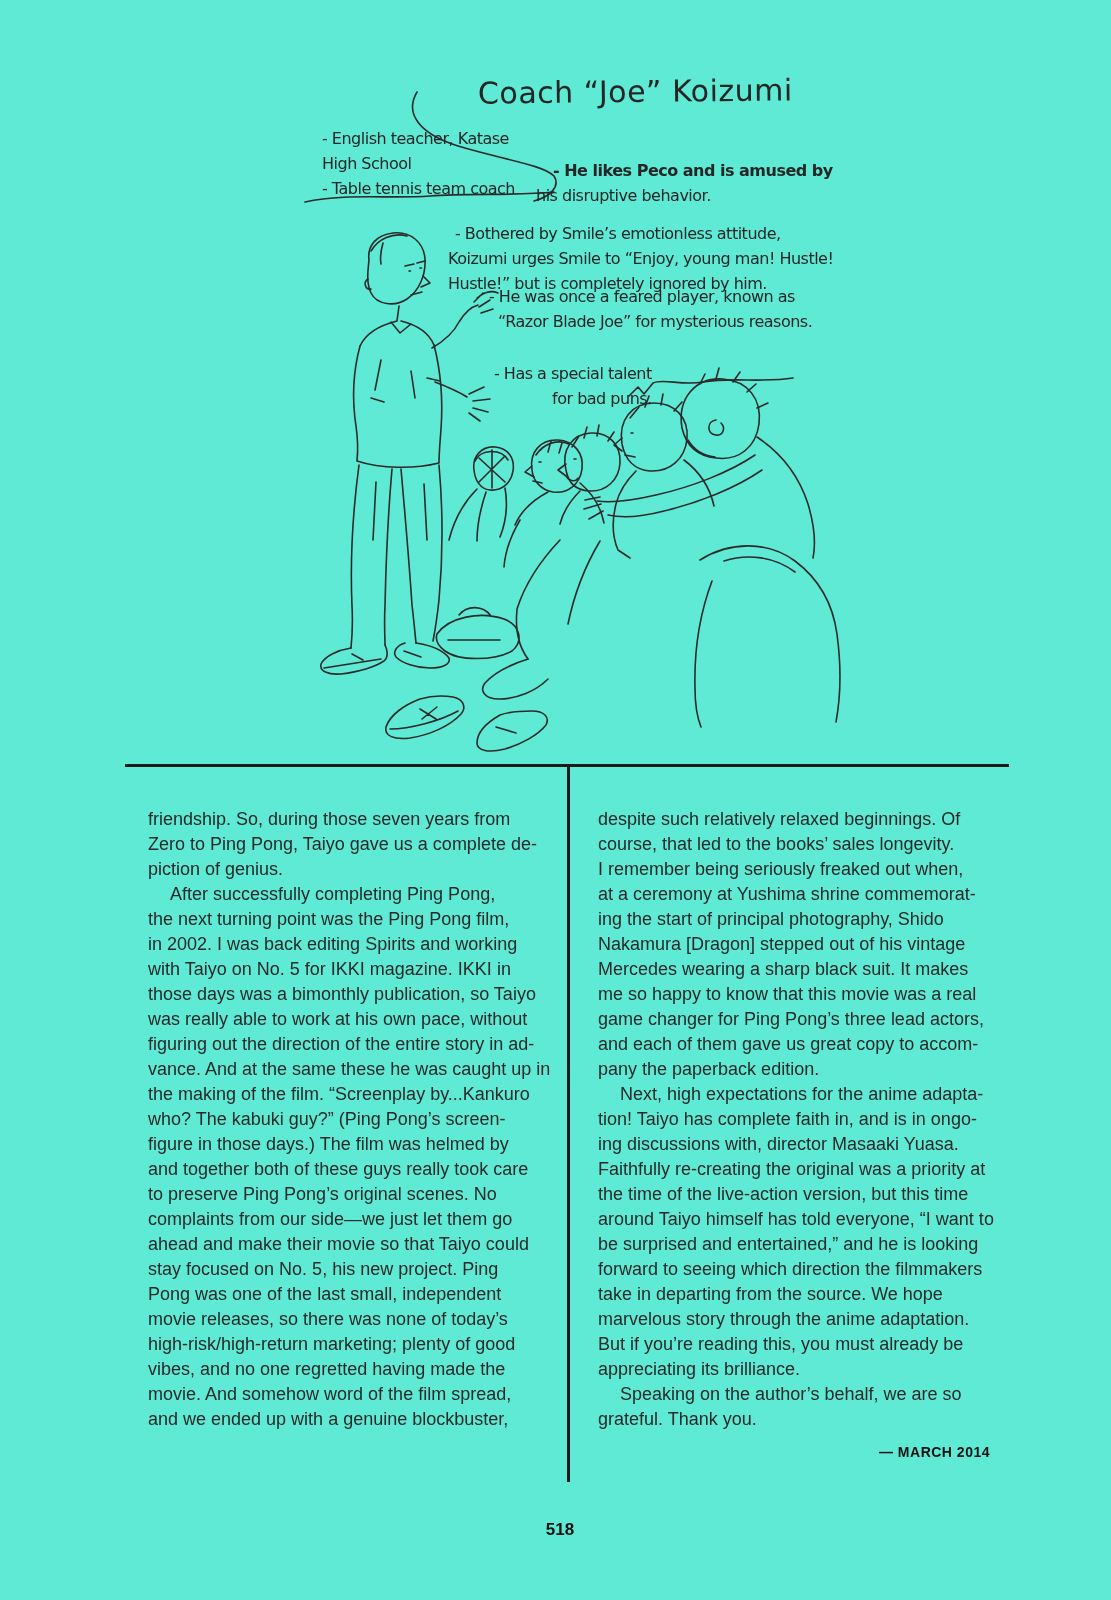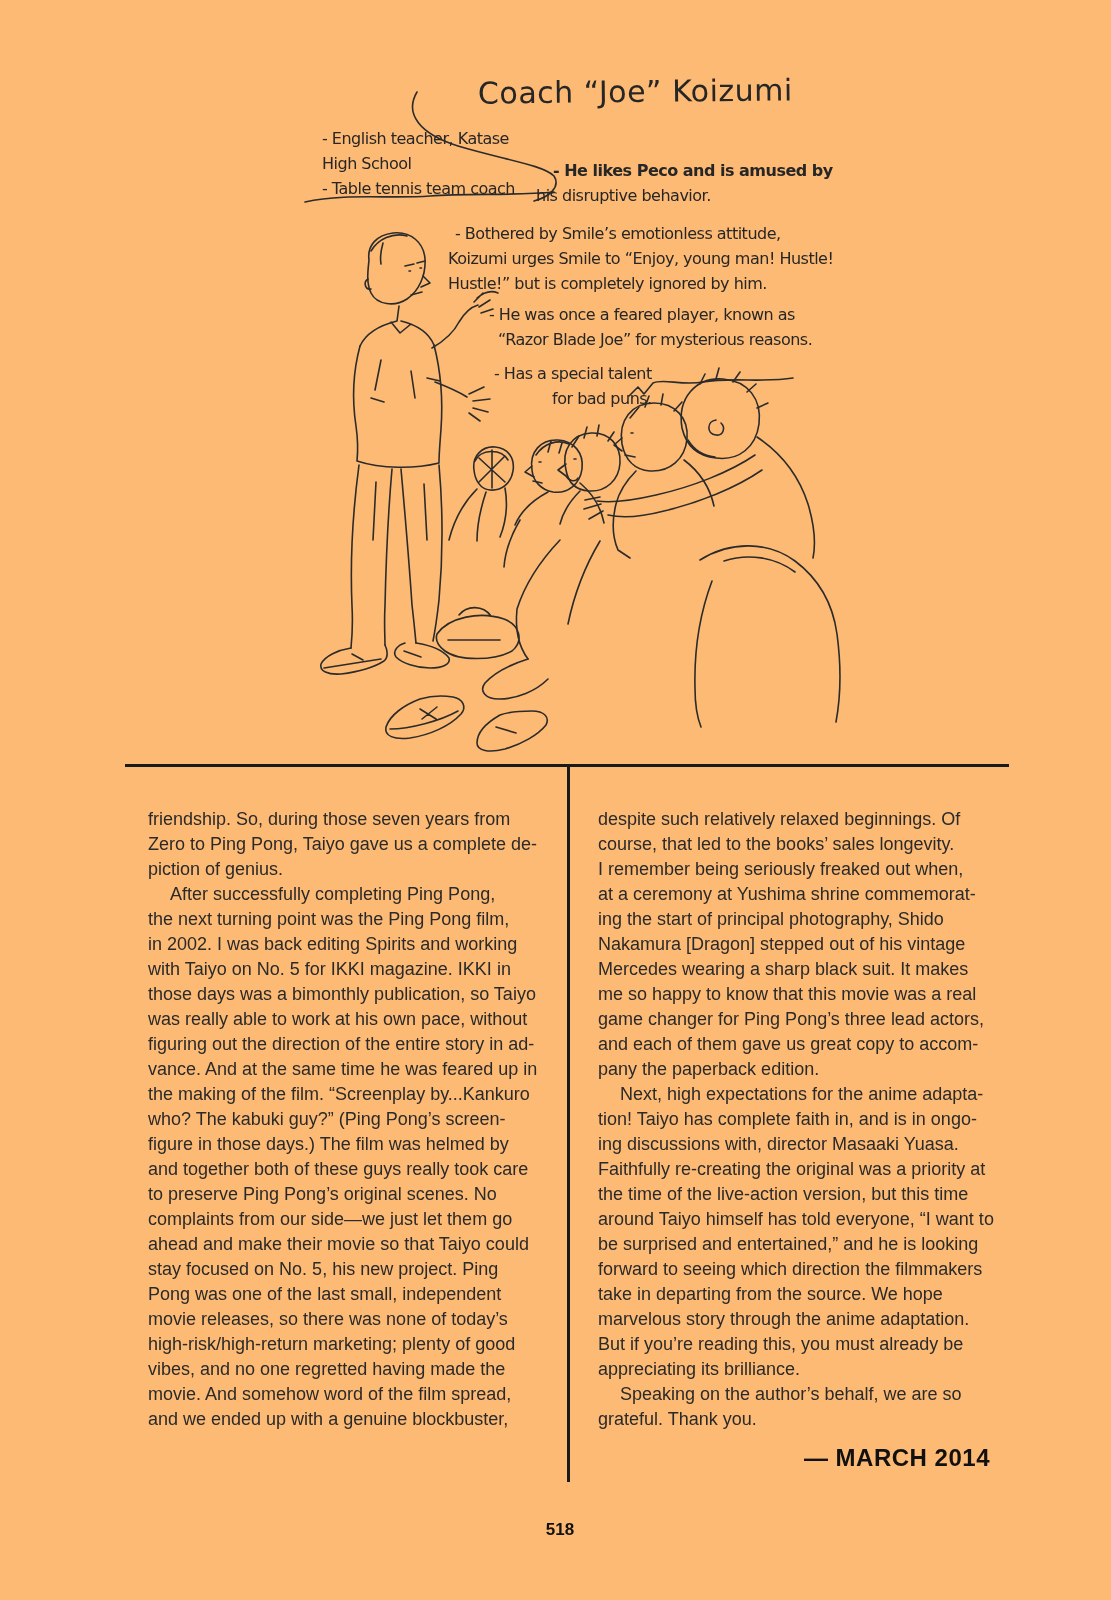--- a/index.html
+++ b/index.html
@@ -1,48 +1,48 @@
 <!DOCTYPE html>
 <html><head>
 <meta charset="utf-8">
 <style>
   html,body{margin:0;padding:0;background:#ffffff;}
   .page{
-    position:relative;width:1111px;height:1600px;background:#fdba74;
+    position:relative;width:1111px;height:1600px;background:#5eead4;
     font-family:"Liberation Sans",sans-serif;color:#222;overflow:hidden;
   }
   .hand{font-family:"DejaVu Sans",sans-serif;color:#262626;}
   .title{
     position:absolute;left:478px;top:74px;font-size:30px;letter-spacing:.5px;
     transform:rotate(-.6deg);white-space:nowrap;
   }
   .ann{position:absolute;font-size:16px;line-height:25px;letter-spacing:-.5px;}
   .ann .al{white-space:nowrap;}
   #ann-teacher{left:322px;top:126px;}
   #ann-peco{left:536px;top:158px;}
   #ann-peco .al:first-child{padding-left:17px;font-weight:bold;}
   #ann-bothered{left:448px;top:221px;}
   #ann-bothered .al:first-child{padding-left:7px;}
-  #ann-feared{left:489px;top:302px;}
+  #ann-feared{left:489px;top:284px;}
   #ann-feared .al:last-child{padding-left:9px;}
   #ann-puns{left:494px;top:361px;}
   #ann-puns .al:last-child{padding-left:7px;text-align:right;}
   .sketch{position:absolute;left:0;top:0;pointer-events:none;}
   .sketch path{stroke:#2b2b2b;stroke-width:1.6;fill:none;stroke-linecap:round;stroke-linejoin:round;}
   .hrule{position:absolute;left:125px;top:764px;width:884px;height:3px;background:#1a1a1a;}
   .vrule{position:absolute;left:567px;top:766px;width:3px;height:716px;background:#1a1a1a;}
   .col{position:absolute;top:787px;width:405px;font-size:18px;line-height:25px;color:#2a2a2a;margin-top:20px;}
   #left-col{left:148px;}
   #right-col{left:598px;}
   .tl{white-space:nowrap;height:25px;}
   .tl.ind{padding-left:22px;}
   .it{text-align:right;}
   .byline{
     position:absolute;left:598px;top:1444px;width:392px;text-align:right;
-    font-size:24px;font-weight:bold;letter-spacing:.5px;color:#111;
+    font-size:14px;font-weight:bold;letter-spacing:.5px;color:#111;
   }
   .pageno{
     position:absolute;left:505px;top:1500px;width:110px;text-align:center;
     font-size:17px;font-weight:bold;color:#111;margin-top:20px;
   }
 </style>
 </head>
 <body>
 
 <div class="page">
@@ -135,21 +135,21 @@
       <div class="tl"><span>friendship. So, during those seven years from</span></div>
       <div class="tl"><span class="it">Zero</span><span> to </span><span class="it">Ping Pong</span><span>, Taiyo gave us a complete de-</span></div>
       <div class="tl"><span>piction of genius.</span></div>
       <div class="tl ind"><span>After successfully completing </span><span class="it">Ping Pong</span><span>,</span></div>
       <div class="tl"><span>the next turning point was the </span><span class="it">Ping Pong</span><span> film,</span></div>
       <div class="tl"><span>in 2002. I was back editing </span><span class="it">Spirits</span><span> and working</span></div>
       <div class="tl"><span>with Taiyo on </span><span class="it">No. 5</span><span> for </span><span class="it">IKKI</span><span> magazine. </span><span class="it">IKKI</span><span> in</span></div>
       <div class="tl"><span>those days was a bimonthly publication, so Taiyo</span></div>
       <div class="tl"><span>was really able to work at his own pace, without</span></div>
       <div class="tl"><span>figuring out the direction of the entire story in ad-</span></div>
-      <div class="tl"><span>vance. And at the same time he was feared up in</span></div>
+      <div class="tl"><span>vance. And at the same these he was caught up in</span></div>
       <div class="tl"><span>the making of the film. “Screenplay by...Kankuro</span></div>
       <div class="tl"><span>who? The kabuki guy?” (</span><span class="it">Ping Pong</span><span>’s screen-</span></div>
       <div class="tl"><span>figure in those days.) The film was helmed by</span></div>
       <div class="tl"><span>and together both of these guys really took care</span></div>
       <div class="tl"><span>to preserve </span><span class="it">Ping Pong</span><span>’s original scenes. No</span></div>
       <div class="tl"><span>complaints from our side—we just let them go</span></div>
       <div class="tl"><span>ahead and make their movie so that Taiyo could</span></div>
       <div class="tl"><span>stay focused on </span><span class="it">No. 5</span><span>, his new project. </span><span class="it">Ping</span></div>
       <div class="tl"><span class="it">Pong</span><span> was one of the last small, independent</span></div>
       <div class="tl"><span>movie releases, so there was none of today’s</span></div>

